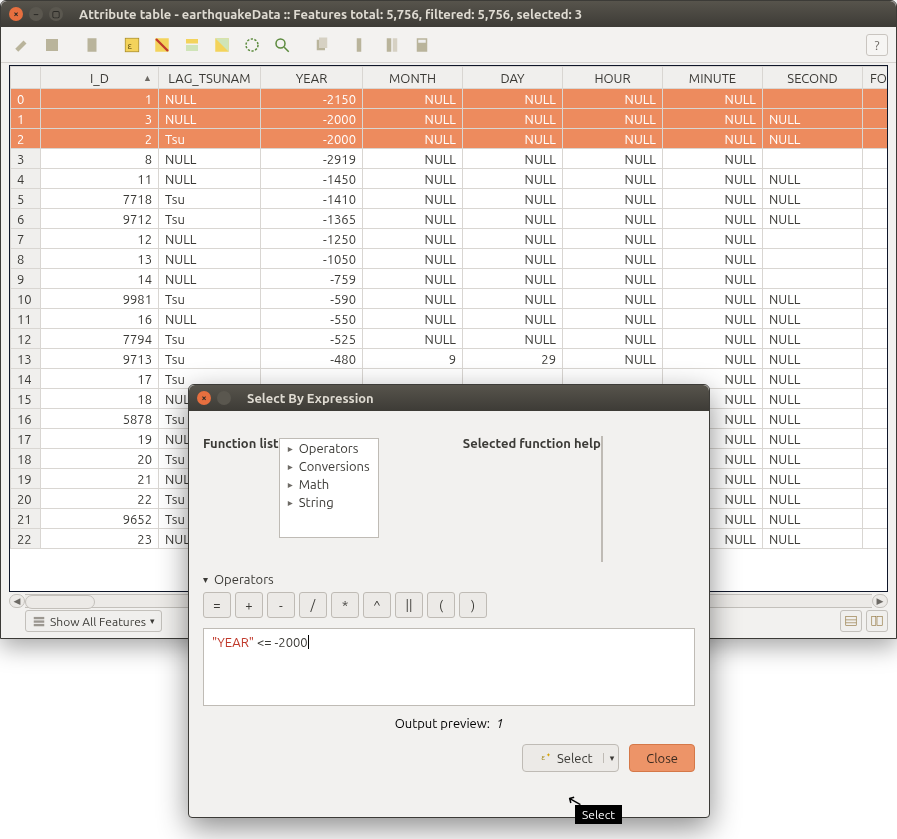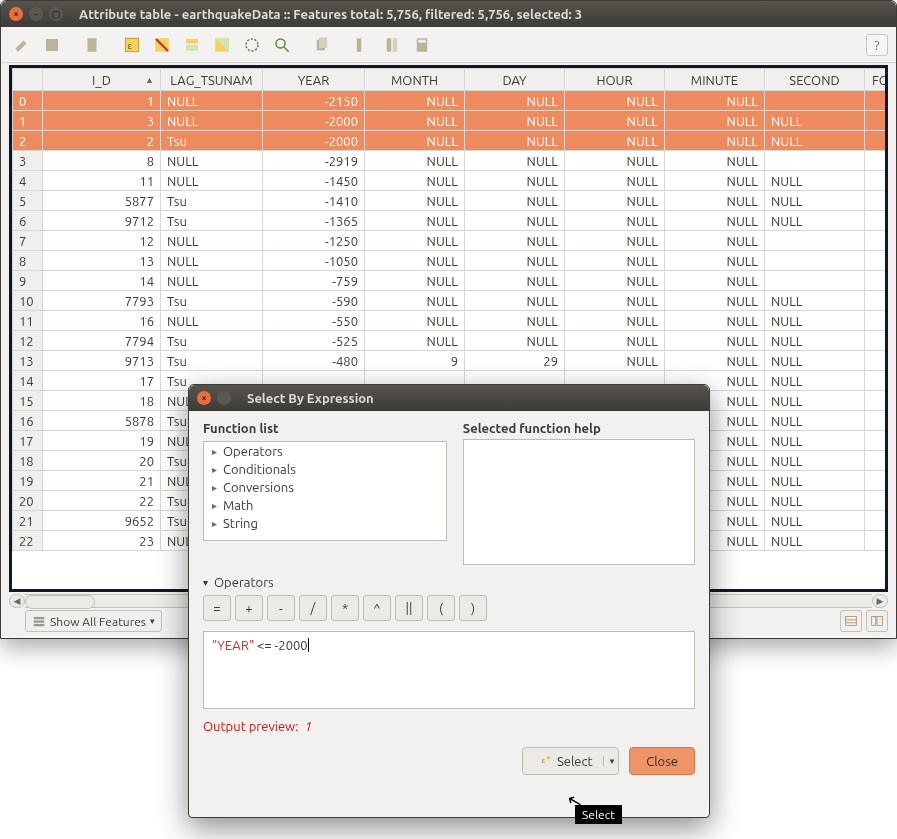--- a/index.html
+++ b/index.html
@@ -10,21 +10,21 @@
 .titlebar { height: 26px; background: linear-gradient(#57544c,#3d3b36); border-radius: 6px 6px 0 0; display: flex; align-items: center; gap: 6px; padding: 0 8px; color: #dfdbd2; font-size: 13px; font-weight: bold; }
 .win-btn { width: 14px; height: 14px; border-radius: 50%; background: #5a574f; display: inline-flex; align-items: center; justify-content: center; font-size: 9px; color: #2b2a26; }
 .win-close { background: #e76f3f; }
 .titlebar .spacer { width: 4px; }
 
 .toolbar { height: 36px; padding: 4px 8px; display: flex; align-items: center; gap: 4px; border-bottom: 1px solid #d6d3cf; background: #f3f2f0; }
 .tb-btn { width: 26px; height: 26px; border: 1px solid transparent; border-radius: 3px; display: flex; align-items: center; justify-content: center; }
 .tb-sep { width: 6px; }
 .help-btn { margin-left: auto; width: 22px; height: 22px; border: 1px solid #c9c5c0; border-radius: 3px; display: flex; align-items: center; justify-content: center; font-size: 13px; color: #6d6a65; background: #f6f5f3; }
 
-.table-wrap { position: absolute; top: 64px; left: 8px; right: 8px; bottom: 46px; border: 3px solid #0f172a; background: #fff; overflow: hidden; }
+.table-wrap { position: absolute; top: 64px; left: 8px; right: 8px; bottom: 46px; border: 1px solid #0f172a; background: #fff; overflow: hidden; }
 table { border-collapse: collapse; width: 100%; table-layout: fixed; font-size: 13px; color: #3b3a36; }
 th, td { border: 1px solid #d9d6d2; height: 20px; padding: 0 6px; overflow: hidden; white-space: nowrap; }
 th { background: #f0efed; font-weight: normal; text-align: center; height: 22px; position: relative; }
 .rowhdr { background: #f0efed; text-align: left; width: 30px; padding-left: 6px; }
 td.num { text-align: right; }
 td.txt { text-align: left; }
 tr.sel td { background: #ed8b5e; color: #fff; }
 tr.sel .rowhdr { background: #ed8b5e; color: #fff; }
 .sort-ind { position: absolute; right: 6px; top: 6px; font-size: 9px; color: #6d6a65; }
 
@@ -36,40 +36,40 @@
 
 .footer { position: absolute; left: 24px; right: 8px; bottom: 6px; height: 22px; display: flex; align-items: center; }
 .footer-btn { height: 22px; border: 1px solid #c3c0bb; border-radius: 3px; background: #f0efed; display: flex; align-items: center; gap: 4px; padding: 0 6px; font-size: 12px; color: #3b3a36; }
 .footer-right { margin-left: auto; display: flex; gap: 4px; }
 .footer-icon { width: 22px; justify-content: center; padding: 0; }
 
 
 .dialog { position: absolute; left: 188px; top: 384px; width: 522px; height: 434px; background: #f2f1ef; border: 1px solid #3c3b37; border-radius: 6px 6px 4px 4px; box-shadow: 0 10px 30px rgba(0,0,0,0.45); }
 .dlg-body { padding: 10px 14px 12px; font-size: 13px; color: #3b3a36; }
 .dlg-row { display: flex; gap: 16px; }
-.dlg-col { flex: 1; display: flex; flex-direction: column; }
+.dlg-col { flex: 1; display: flex; flex-direction: row; margin-top: 15px; }
 .dlg-label { font-weight: bold; margin-bottom: 4px; }
 .search-box { height: 24px; border: 1px solid #bfbbb5; border-radius: 3px; background: #fff; padding: 0 6px; color: #8a8782; font-style: italic; display: flex; align-items: center; }
 .flist { border: 1px solid #bfbbb5; background: #fff; height: 100px; margin-top: 2px; overflow-y: auto; }
 .flist-item { padding: 2px 8px; display: flex; align-items: center; gap: 6px; }
 .flist-item::before { content: "▸"; font-size: 10px; color: #6d6a65; }
 .help-box { border: 1px solid #bfbbb5; background: #fff; height: 126px; }
 
 .ops-section { margin-top: 10px; }
 .ops-header { display: flex; align-items: center; gap: 6px; font-size: 13px; }
 .ops-header::before { content: "▾"; font-size: 10px; }
 .ops-btns { display: flex; gap: 4px; margin-top: 6px; }
 .op-btn { width: 28px; height: 26px; border: 1px solid #bfbbb5; border-radius: 3px; background: #eceae7; font-size: 13px; color: #3b3a36; display: flex; align-items: center; justify-content: center; }
 
 .expr-section { margin-top: 10px; }
 .expr-box { border: 1px solid #bfbbb5; background: #fff; height: 78px; padding: 6px 8px; font-size: 13px; margin-top: 4px; }
 .expr-box .fld { color: #c0392b; }
 .cursor { display: inline-block; width: 1px; height: 14px; background: #000; vertical-align: -2px; }
 
-.preview { margin-top: 10px; color: #b91c1c; }
+.preview { margin-top: 10px; color: #000000; text-align: center; }
 
 .dlg-buttons { display: flex; justify-content: flex-end; gap: 10px; margin-top: 14px; }
 .btn { height: 28px; border: 1px solid #bfbbb5; border-radius: 4px; padding: 0 16px; display: flex; align-items: center; gap: 4px; font-size: 13px; background: #eceae7; }
 .btn-split { padding-right: 4px; }
 .btn-split .drop { border-left: 1px solid #bfbbb5; padding-left: 6px; margin-left: 6px; font-size: 9px; }
 .btn-close { background: #ed9468; border-color: #d57848; color: #3b2a1f; }
 
 .cursor-img { position: absolute; left: 567px; top: 790px; font-size: 18px; transform: rotate(-15deg); color: #000; pointer-events: none; }
 .tooltip { position: absolute; left: 575px; top: 805px; background: #000; color: #fff; font-size: 12px; padding: 2px 6px; border: 1px solid #000; }
 
@@ -252,21 +252,21 @@
             <td class="num">-1450</td>
             <td class="num">NULL</td>
             <td class="num">NULL</td>
             <td class="num">NULL</td>
             <td class="num">NULL</td>
             <td class="txt">NULL</td>
             <td class="txt"></td>
           </tr>
           <tr>
             <td class="rowhdr">5</td>
-            <td class="num">5877</td>
+            <td class="num">7718</td>
             <td class="txt">Tsu</td>
             <td class="num">-1410</td>
             <td class="num">NULL</td>
             <td class="num">NULL</td>
             <td class="num">NULL</td>
             <td class="num">NULL</td>
             <td class="txt">NULL</td>
             <td class="txt"></td>
           </tr>
           <tr>
@@ -312,21 +312,21 @@
             <td class="num">-759</td>
             <td class="num">NULL</td>
             <td class="num">NULL</td>
             <td class="num">NULL</td>
             <td class="num">NULL</td>
             <td class="txt"></td>
             <td class="txt"></td>
           </tr>
           <tr>
             <td class="rowhdr">10</td>
-            <td class="num">7793</td>
+            <td class="num">9981</td>
             <td class="txt">Tsu</td>
             <td class="num">-590</td>
             <td class="num">NULL</td>
             <td class="num">NULL</td>
             <td class="num">NULL</td>
             <td class="num">NULL</td>
             <td class="txt">NULL</td>
             <td class="txt"></td>
           </tr>
           <tr>
@@ -519,21 +519,20 @@
     <span class="win-btn"></span>
     <span class="spacer"></span>
     <span>Select By Expression</span>
   </div>
   <div class="dlg-body">
     <div class="dlg-row">
       <div class="dlg-col" style="flex:1.05">
         <div class="dlg-label">Function list</div>
         <div class="flist" id="flist">
             <div class="flist-item">Operators</div>
-            <div class="flist-item">Conditionals</div>
             <div class="flist-item">Conversions</div>
             <div class="flist-item">Math</div>
             <div class="flist-item">String</div>
           </div>
       </div>
       <div class="dlg-col">
         <div class="dlg-label">Selected function help</div>
         <div class="help-box"></div>
       </div>
     </div>

